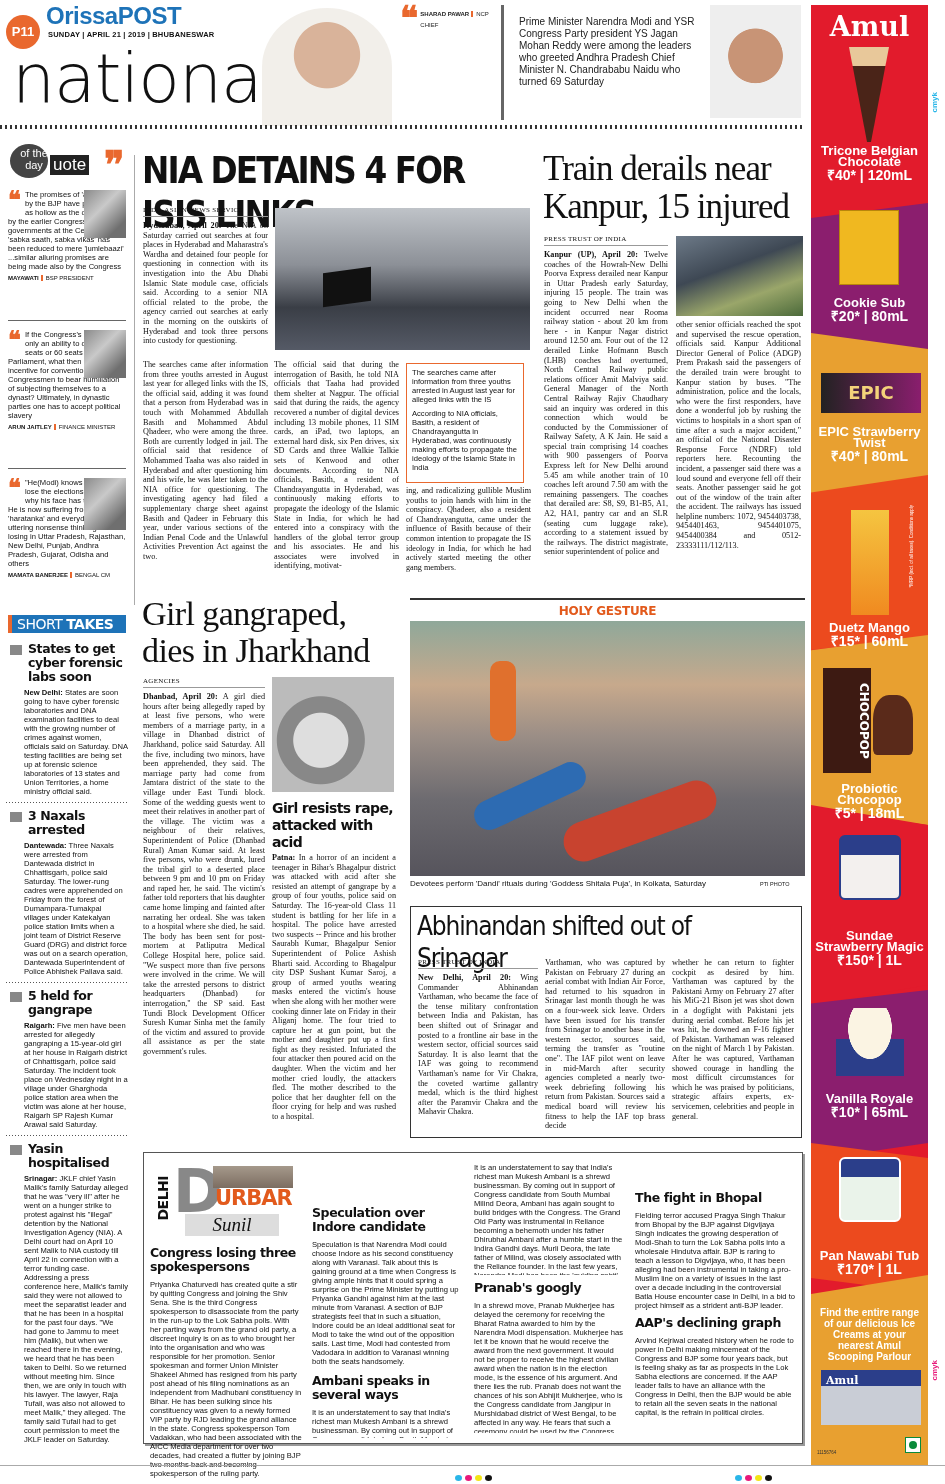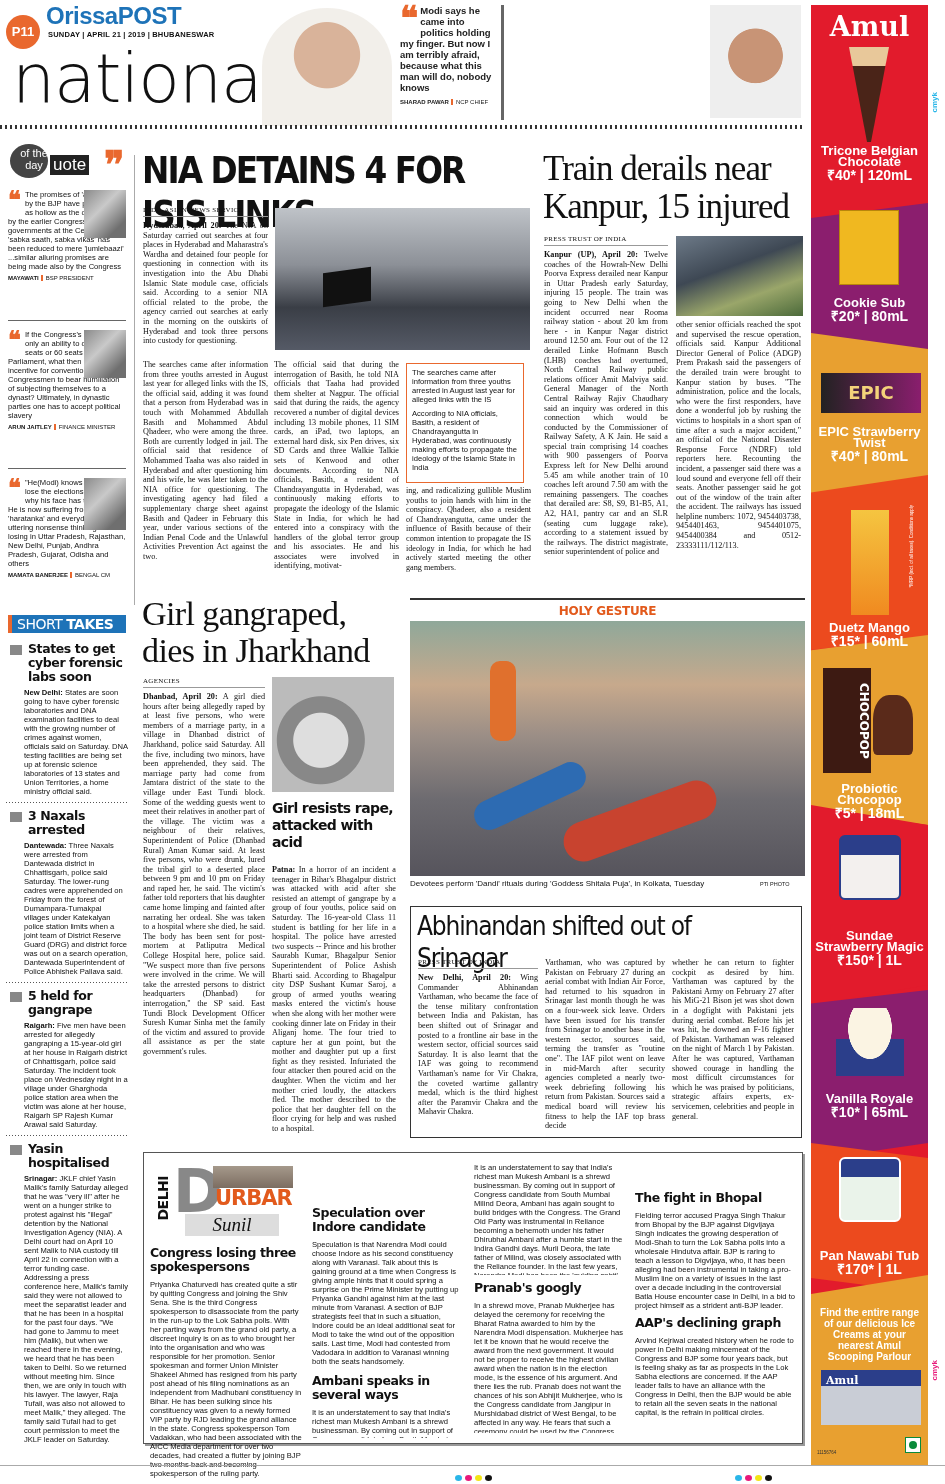--- a/index.html
+++ b/index.html
@@ -28,25 +28,25 @@
 <div class="abs" style="left:6px;top:15px;width:34px;height:34px;border-radius:50%;background:#e9682e;color:#fff;font:bold 13px/34px 'Liberation Sans',sans-serif;text-align:center">P11</div>
 <div class="abs" style="left:46px;top:3px;font:bold 24px/26px 'Liberation Sans',sans-serif;color:#1e73b8;letter-spacing:-.5px">
   <span>Orissa</span><span>POST</span>
 </div>
 <div class="abs" style="left:48px;top:30px;font:bold 7.5px 'Liberation Sans',sans-serif;letter-spacing:.2px">SUNDAY | APRIL 21 | 2019 | BHUBANESWAR</div>
 <div class="abs" style="left:12px;top:42px;font:300 68px/74px 'DejaVu Sans',sans-serif;letter-spacing:-1px;color:#111">national</div>
 <div class="abs ph" style="left:262px;top:8px;width:130px;height:118px;border-radius:50% 50% 0 0;background:radial-gradient(circle at 50% 40%,#d9b39a 0 34%,#f2efea 35% 100%)"></div>
 
 <div class="abs" style="left:400px;top:5px;width:96px;font:bold 9.5px/11px 'Liberation Sans',sans-serif;color:#222">
   <span class="qmark" style="font-size:34px;line-height:26px;float:left;margin-right:2px">❝</span>
-  <span>Modi says he came into politics holding my finger. But now I am terribly afraid, because what this man will do, nobody knows</span>
   <div class="qsrc"><span>SHARAD PAWAR</span><span class="role">NCP CHIEF</span></div>
 </div>
 <div class="abs" style="left:501px;top:5px;width:3px;height:115px;background:#666"></div>
 <div class="abs" style="left:519px;top:8px;width:190px">
+  <div style="margin-top:8px;font:10px/12px 'Liberation Sans',sans-serif;color:#222">Prime Minister Narendra Modi and YSR Congress Party president YS Jagan Mohan Reddy were among the leaders who greeted Andhra Pradesh Chief Minister N. Chandrababu Naidu who turned 69 Saturday</div>
 </div>
 <div class="abs ph" style="left:710px;top:5px;width:91px;height:113px;background:radial-gradient(circle at 50% 45%,#c89476 0 35%,#eee 36%)"></div>
 <div class="abs dots" style="left:0;top:125px;width:805px"></div>
 
 <div class="abs" style="left:10px;top:144px;height:30px">
   <div style="position:absolute;left:0;top:0;width:38px;height:34px;border-radius:50%;background:#444"></div>
   <div style="position:absolute;left:4px;top:3px;color:#fff;font:11px/12px 'Liberation Sans',sans-serif;width:40px;text-align:center">
       <div>of the</div>
       <div>day</div>
     </div>
@@ -125,32 +125,32 @@
 <div class="abs ph" style="left:676px;top:236px;width:127px;height:80px;background:linear-gradient(160deg,#6d7a88 0%,#3e4854 40%,#9aa66a 70%,#4b6a3a 100%)"></div>
 <div class="abs body9" style="left:676px;top:320px;width:125px"><span>other senior officials reached the spot and supervised the rescue operation, officials said. Kanpur Additional Director General of Police (ADGP) Prem Prakash said the passengers of the derailed train were brought to Kanpur station by buses. "The administration, police and the locals, who were the first responders, have done a wonderful job by rushing the victims to hospitals in a short span of time after a such a major accident," an official of the National Disaster Response Force (NDRF) told reporters here. Recounting the incident, a passenger said there was a loud sound and everyone fell off their seats. Another passenger said he got out of the window of the train after the accident. The railways has issued helpline numbers: 1072, 9454403738, 9454401463, 9454401075, 9454400384 and 0512-23333111/112/113.</span></div>
 
 <div class="abs" style="left:142px;top:595px;width:255px;font:34px/37px 'Liberation Serif',serif;letter-spacing:-.6px">Girl gangraped, dies in Jharkhand</div>
 <div class="abs" style="left:143px;top:677px;width:122px">
   <div class="agency">AGENCIES</div>
   <div class="body9"><b>Dhanbad, April 20:</b> <span>A girl died hours after being allegedly raped by at least five persons, who were members of a marriage party, in a village in Dhanbad district of Jharkhand, police said Saturday. All the five, including two minors, have been apprehended, they said. The marriage party had come from Jamtara district of the state to the village under East Tundi block. Some of the wedding guests went to meet their relatives in another part of the village. The victim was a neighbour of their relatives, Superintendent of Police (Dhanbad Rural) Aman Kumar said. At least five persons, who were drunk, lured the tribal girl to a deserted place between 9 pm and 10 pm on Friday and raped her, he said. The victim's father told reporters that his daughter came home limping and fainted after narrating her ordeal. She was taken to a hospital where she died, he said. The body has been sent for post-mortem at Patliputra Medical College Hospital here, police said. "We suspect more than five persons were involved in the crime. We will take the arrested persons to district headquarters (Dhanbad) for interrogation," the SP said. East Tundi Block Development Officer Suresh Kumar Sinha met the family of the victim and assured to provide all assistance as per the state government's rules.</span></div>
 </div>
 <div class="abs ph" style="left:272px;top:677px;width:122px;height:115px;background:radial-gradient(circle at 40% 55%,#dedede 0 28%,#888 29% 45%,#bbb 46%)"></div>
 <div class="abs" style="left:272px;top:800px;width:124px">
-  <div style="font:bold 14px/17px 'DejaVu Sans',sans-serif;letter-spacing:-.6px;margin-bottom:14px">Girl resists rape, attacked with acid</div>
+  <div style="font:bold 14px/17px 'DejaVu Sans',sans-serif;letter-spacing:-.6px;margin-bottom:2px">Girl resists rape, attacked with acid</div>
   <div class="body9"><b>Patna:</b> <span>In a horror of an incident a teenager in Bihar's Bhagalpur district was attacked with acid after she resisted an attempt of gangrape by a group of four youths, police said on Saturday. The 16-year-old Class 11 student is battling for her life in a hospital. The police have arrested two suspects -- Prince and his brother Saurabh Kumar, Bhagalpur Senior Superintendent of Police Ashish Bharti said. According to Bhagalpur city DSP Sushant Kumar Saroj, a group of armed youths wearing masks entered the victim's house when she along with her mother were cooking dinner late on Friday in their Aliganj home. The four tried to capture her at gun point, but the mother and daughter put up a first fight as they resisted. Infuriated the four attacker then poured acid on the daughter. When the victim and her mother cried loudly, the attackers fled. The mother described to the police that her daughter fell on the floor crying for help and was rushed to a hospital.</span></div>
 </div>
 
 <div class="abs" style="left:410px;top:598px;width:395px;height:2px;background:#333"></div>
 <div class="abs" style="left:410px;top:603px;width:395px;text-align:center;font:bold 12px/16px 'DejaVu Sans',sans-serif;color:#e25a1c;letter-spacing:-.3px">HOLY GESTURE</div>
 <div class="abs ph" style="left:410px;top:621px;width:395px;height:255px;background:linear-gradient(180deg,#8fa89a 0%,#c7a98c 25%,#9b8e86 45%,#6d6b70 70%,#56545c 100%)">
   <div style="position:absolute;left:150px;top:180px;width:160px;height:40px;background:#c8432f;border-radius:30px;transform:rotate(-20deg)"></div>
   <div style="position:absolute;left:60px;top:160px;width:120px;height:30px;background:#2d6bb2;border-radius:20px;transform:rotate(-25deg)"></div>
   <div style="position:absolute;left:80px;top:40px;width:26px;height:80px;background:#e0702d;border-radius:10px"></div>
 </div>
-<div class="abs" style="left:410px;top:879px;font:8px 'Liberation Sans',sans-serif">Devotees perform 'Dandi' rituals during 'Goddess Shitala Puja', in Kolkata, Tuesday</div>
+<div class="abs" style="left:410px;top:879px;font:8px 'Liberation Sans',sans-serif">Devotees perform 'Dandi' rituals during 'Goddess Shitala Puja', in Kolkata, Saturday</div>
 <div class="abs" style="left:760px;top:881px;font:5.5px 'Liberation Sans',sans-serif">PTI PHOTO</div>
 
 <div class="abs" style="left:410px;top:906px;width:392px;height:232px;border:1px solid #333"></div>
 <div class="abs" style="left:417px;top:910px;width:384px;font:26px/32px 'DejaVu Sans',sans-serif;letter-spacing:-1.3px;transform:scaleX(.9);transform-origin:left">Abhinandan shifted out of Srinagar</div>
 <div class="abs" style="left:418px;top:958px;width:120px">
   <div class="agency">PRESS TRUST OF INDIA</div>
   <div class="body9"><b>New Delhi, April 20:</b> <span>Wing Commander Abhinandan Varthaman, who became the face of the tense military confrontation between India and Pakistan, has been shifted out of Srinagar and posted to a frontline air base in the western sector, official sources said Saturday. It is also learnt that the IAF was going to recommend Varthaman's name for Vir Chakra, the coveted wartime gallantry medal, which is the third highest after the Paramvir Chakra and the Mahavir Chakra.</span></div>
 </div>
 <div class="abs body9" style="left:545px;top:958px;width:120px"><span>Varthaman, who was captured by Pakistan on February 27 during an aerial combat with Indian Air Force, had returned to his squadron in Srinagar last month though he was on a four-week sick leave. Orders have been issued for his transfer from Srinagar to another base in the western sector, sources said, terming the transfer as "routine one". The IAF pilot went on leave in mid-March after security agencies completed a nearly two-week debriefing following his return from Pakistan. Sources said a medical board will review his fitness to help the IAF top brass decide</span></div>
 <div class="abs body9" style="left:672px;top:958px;width:122px"><span>whether he can return to fighter cockpit as desired by him. Varthaman was captured by the Pakistani Army on February 27 after his MiG-21 Bison jet was shot down in a dogfight with Pakistani jets during aerial combat. Before his jet was hit, he downed an F-16 fighter of Pakistan. Varthaman was released on the night of March 1 by Pakistan. After he was captured, Varthaman showed courage in handling the most difficult circumstances for which he was praised by politicians, strategic affairs experts, ex-servicemen, celebrities and people in general.</span></div>

